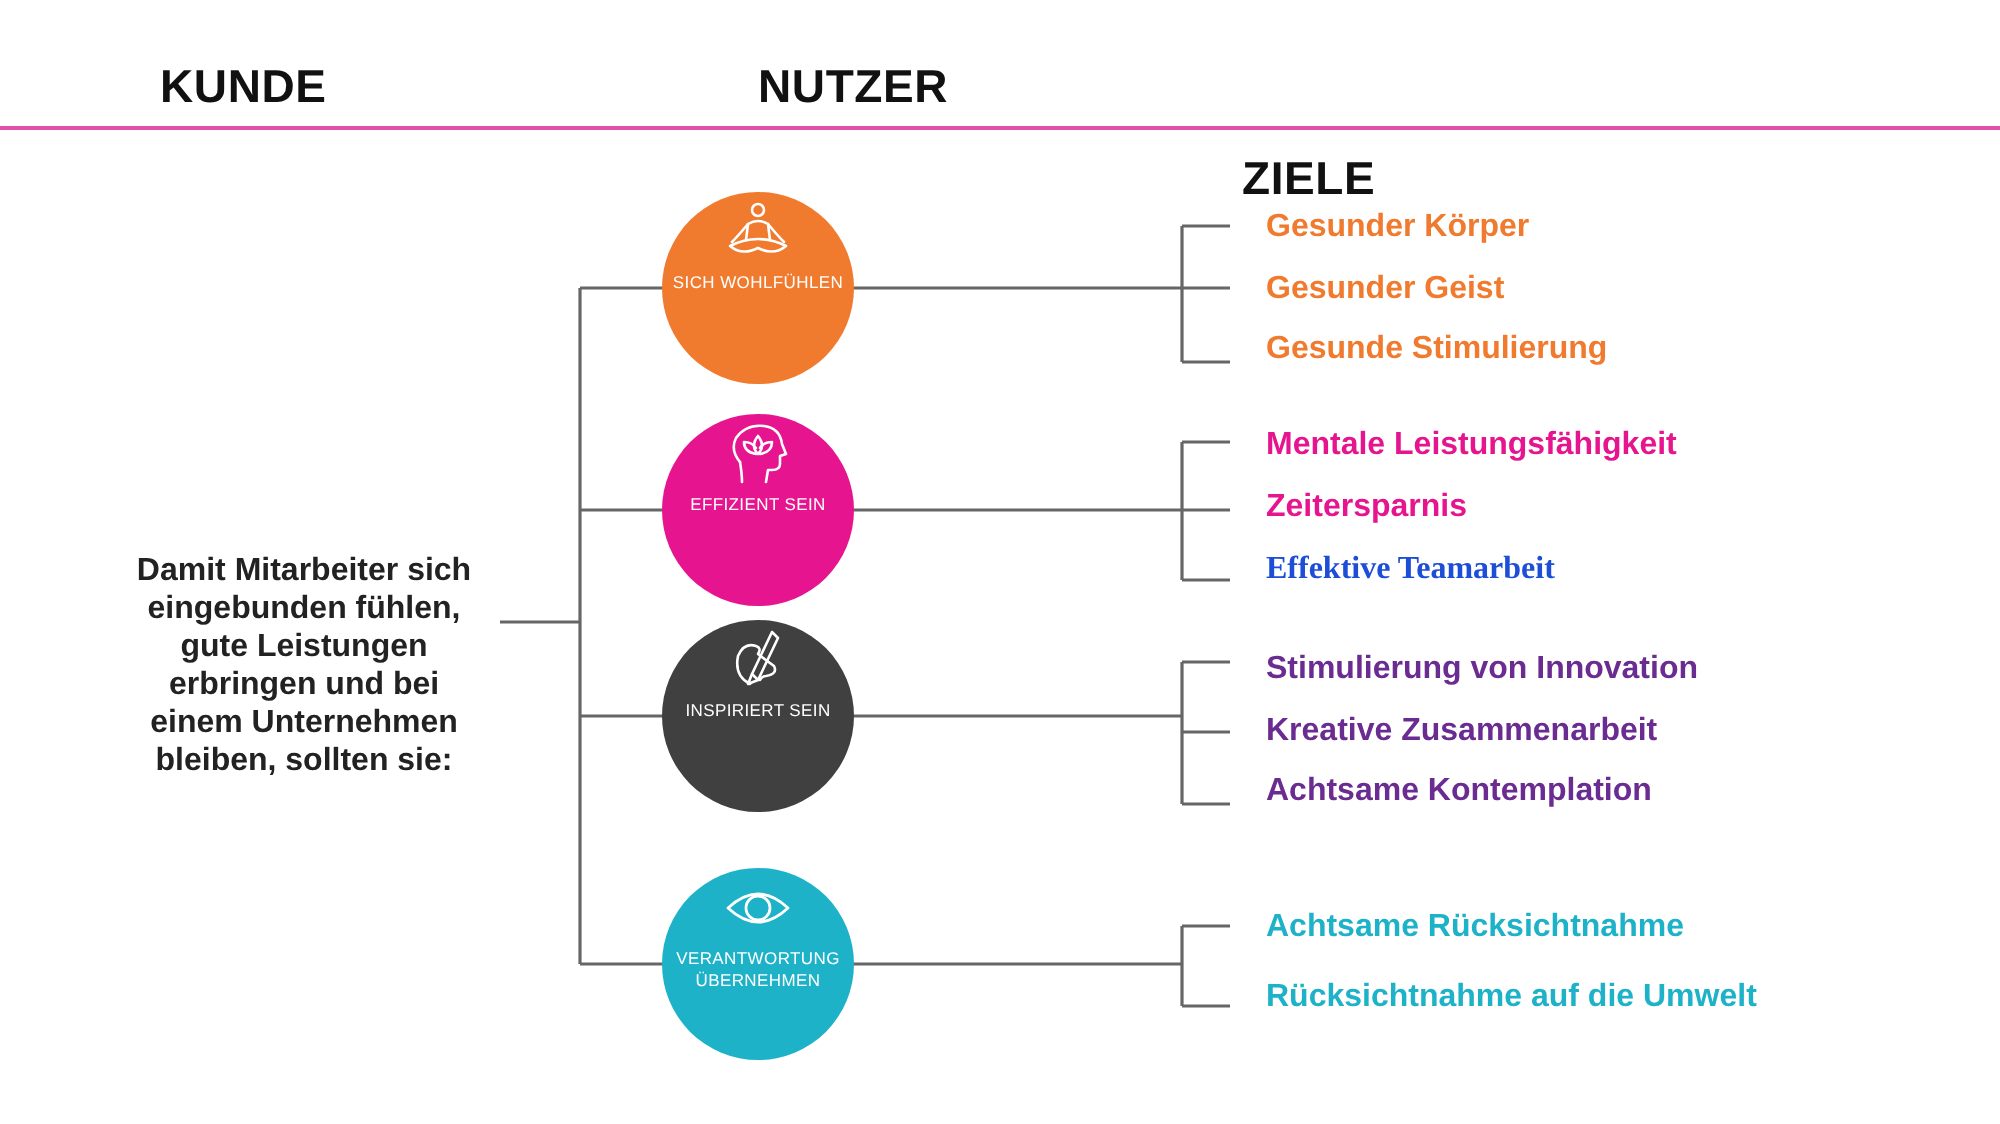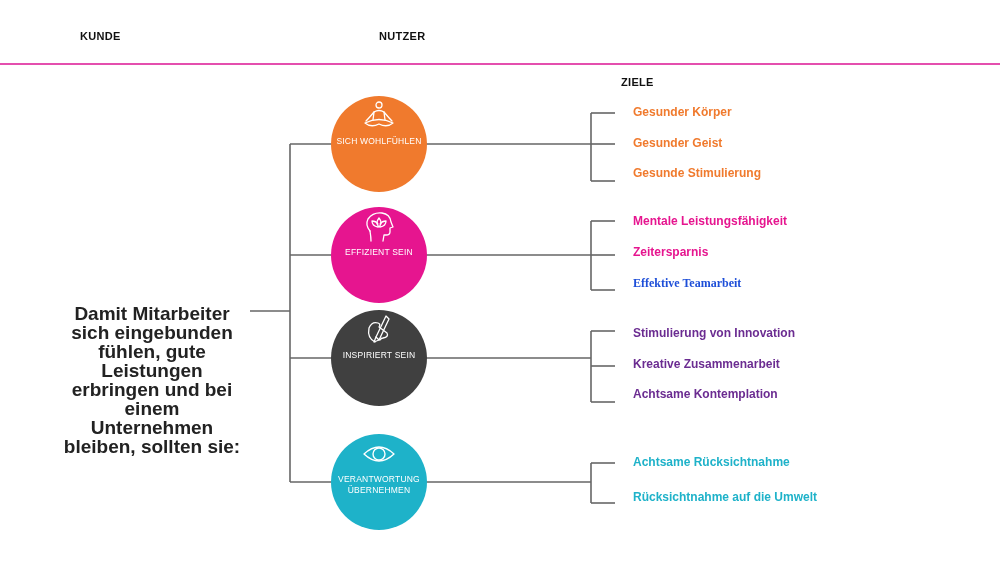--- a/index.html
+++ b/index.html
@@ -1,45 +1,45 @@
 <!DOCTYPE html>
 <html><head>
 <meta charset="utf-8">
 <style>
   html, body { margin: 0; padding: 0; }
   body {
     width: 1000px; height: 562px; background: #ffffff; position: relative; overflow: hidden;
     font-family: "Liberation Sans", "DejaVu Sans", sans-serif;
   }
   .col-header {
-    position: absolute; top: 30px; font-weight: bold; font-size: 11px; color: #111;
+    position: absolute; top: 30px; font-weight: bold; font-size: 23px; color: #111;
     letter-spacing: 0.3px;
   }
   #hdr-kunde { left: 80px; }
   #hdr-nutzer { left: 379px; }
   #hdr-ziele { left: 621px; margin-top: 46px; }
   .top-rule { position: absolute; left: 0; top: 63px; width: 1000px; height: 2px; background: #e44fae; }
 
   svg.lines { position: absolute; left: 0; top: 0; }
 
   .intro {
     position: absolute; left: 62px; top: 276px; width: 180px; text-align: center;
-    font-weight: bold; font-size: 19px; line-height: 19px; color: #222; margin-top: 28px;
+    font-weight: bold; font-size: 16px; line-height: 19px; color: #222;
   }
 
   .circle {
     position: absolute; width: 96px; height: 96px; border-radius: 50%;
     display: flex; flex-direction: column; align-items: center; justify-content: flex-start;
     color: #fff; text-align: center;
   }
   .circle .ic { width: 36px; height: 32px; margin-top: 4px; }
   .circle .lbl { font-size: 8.5px; line-height: 11px; letter-spacing: 0.2px; margin-top: 4px; text-transform: uppercase; }
 
   .goal {
-    position: absolute; left: 633px; font-weight: bold; font-size: 12px; white-space: nowrap;
+    position: absolute; left: 633px; font-weight: bold; font-size: 16px; white-space: nowrap;
   }
 </style>
 </head>
 <body>
 
 <div class="col-header" id="hdr-kunde">KUNDE</div>
 <div class="col-header" id="hdr-nutzer">NUTZER</div>
 <div class="col-header" id="hdr-ziele">ZIELE</div>
 <div class="top-rule"></div>
 

